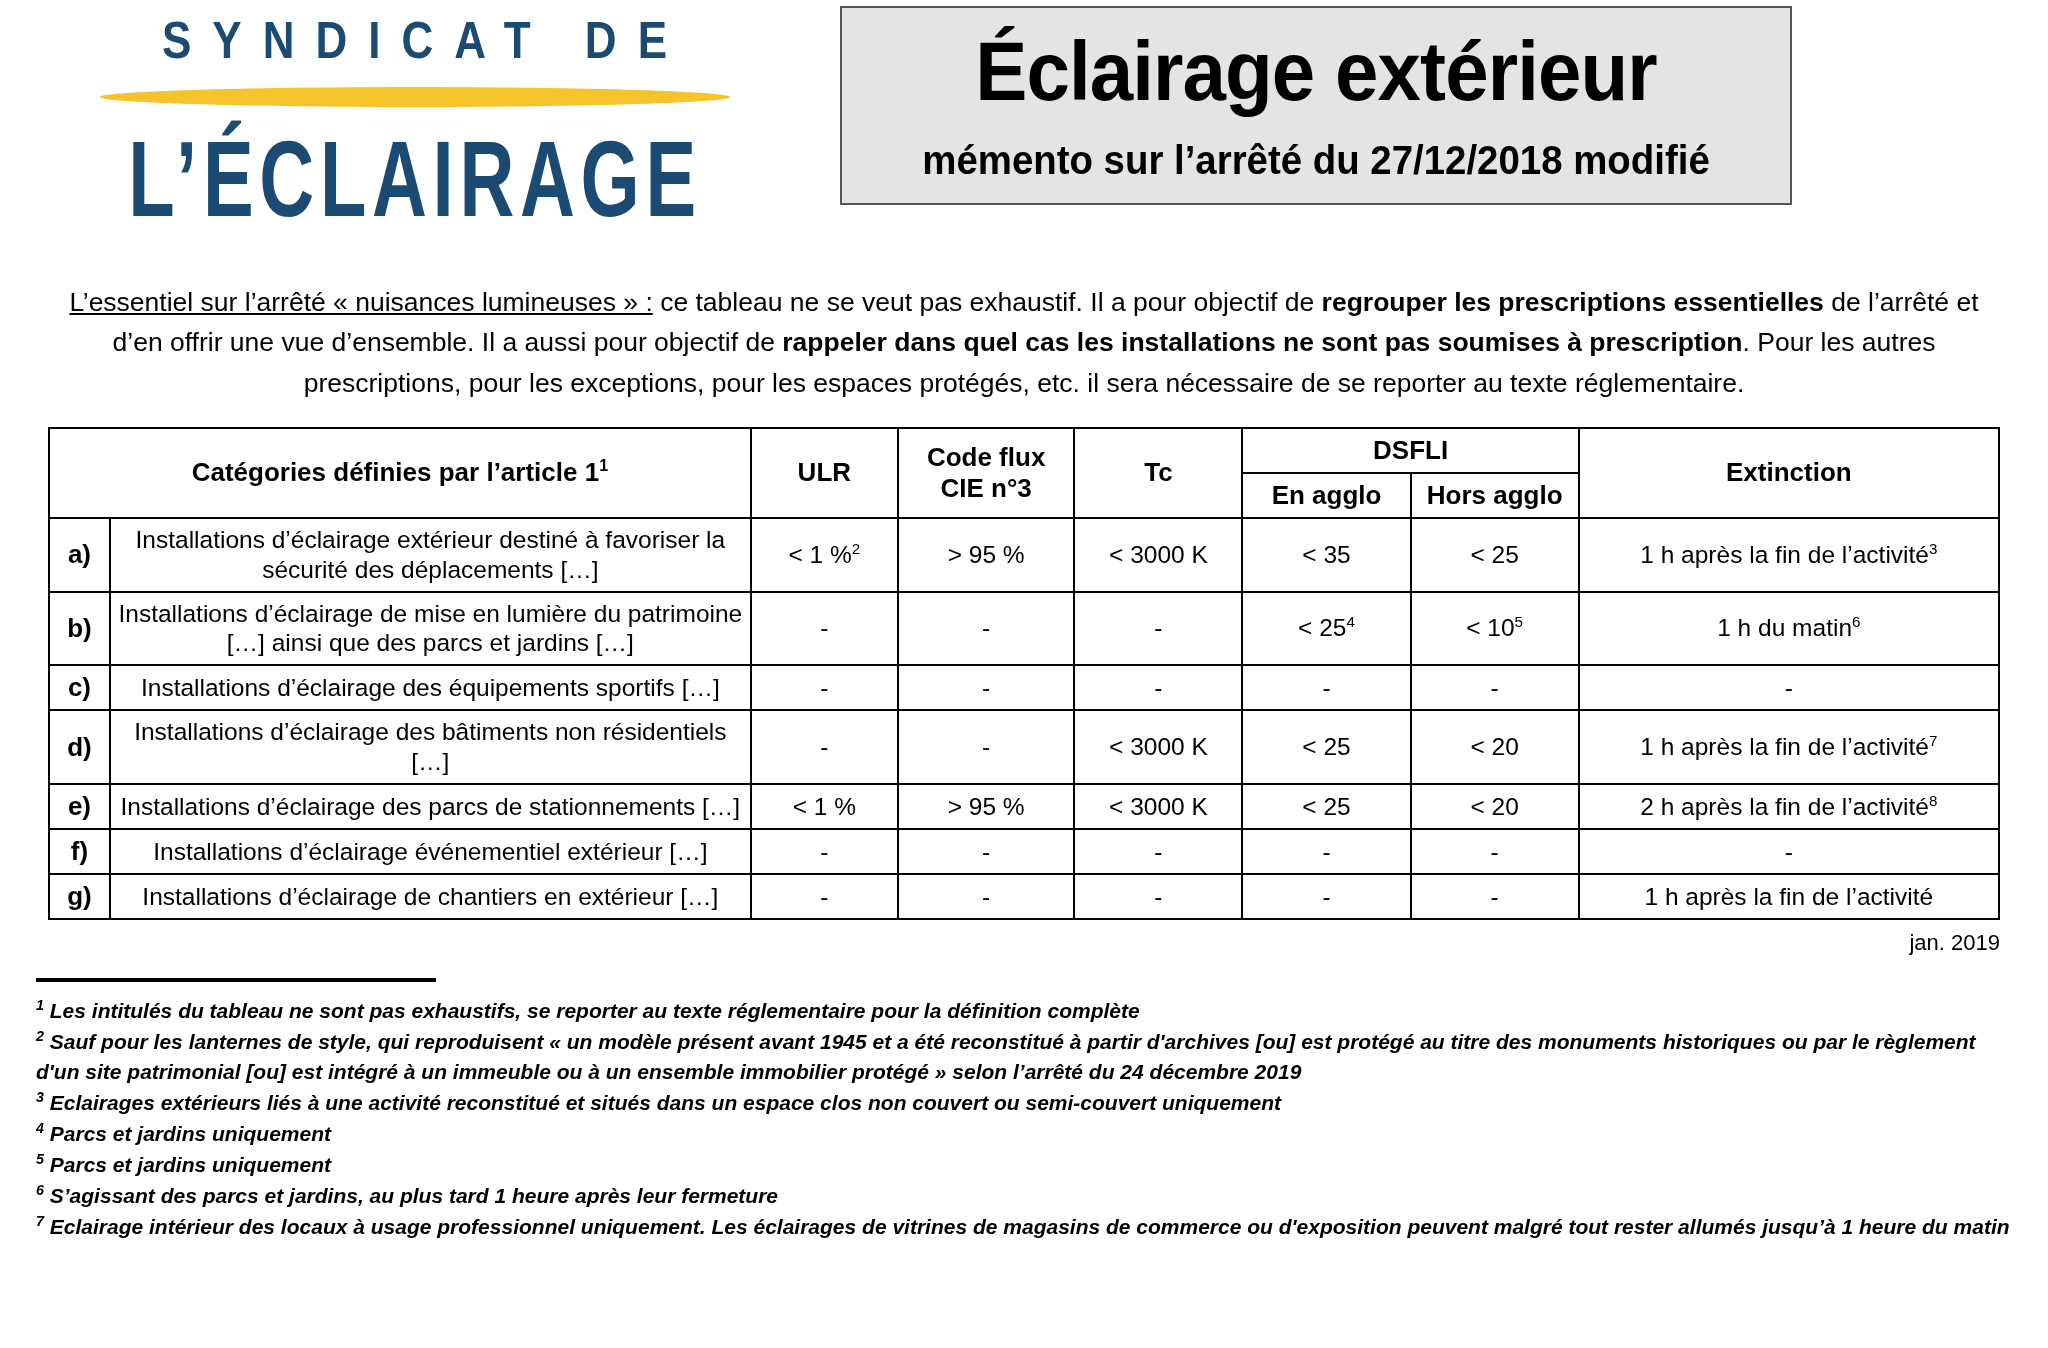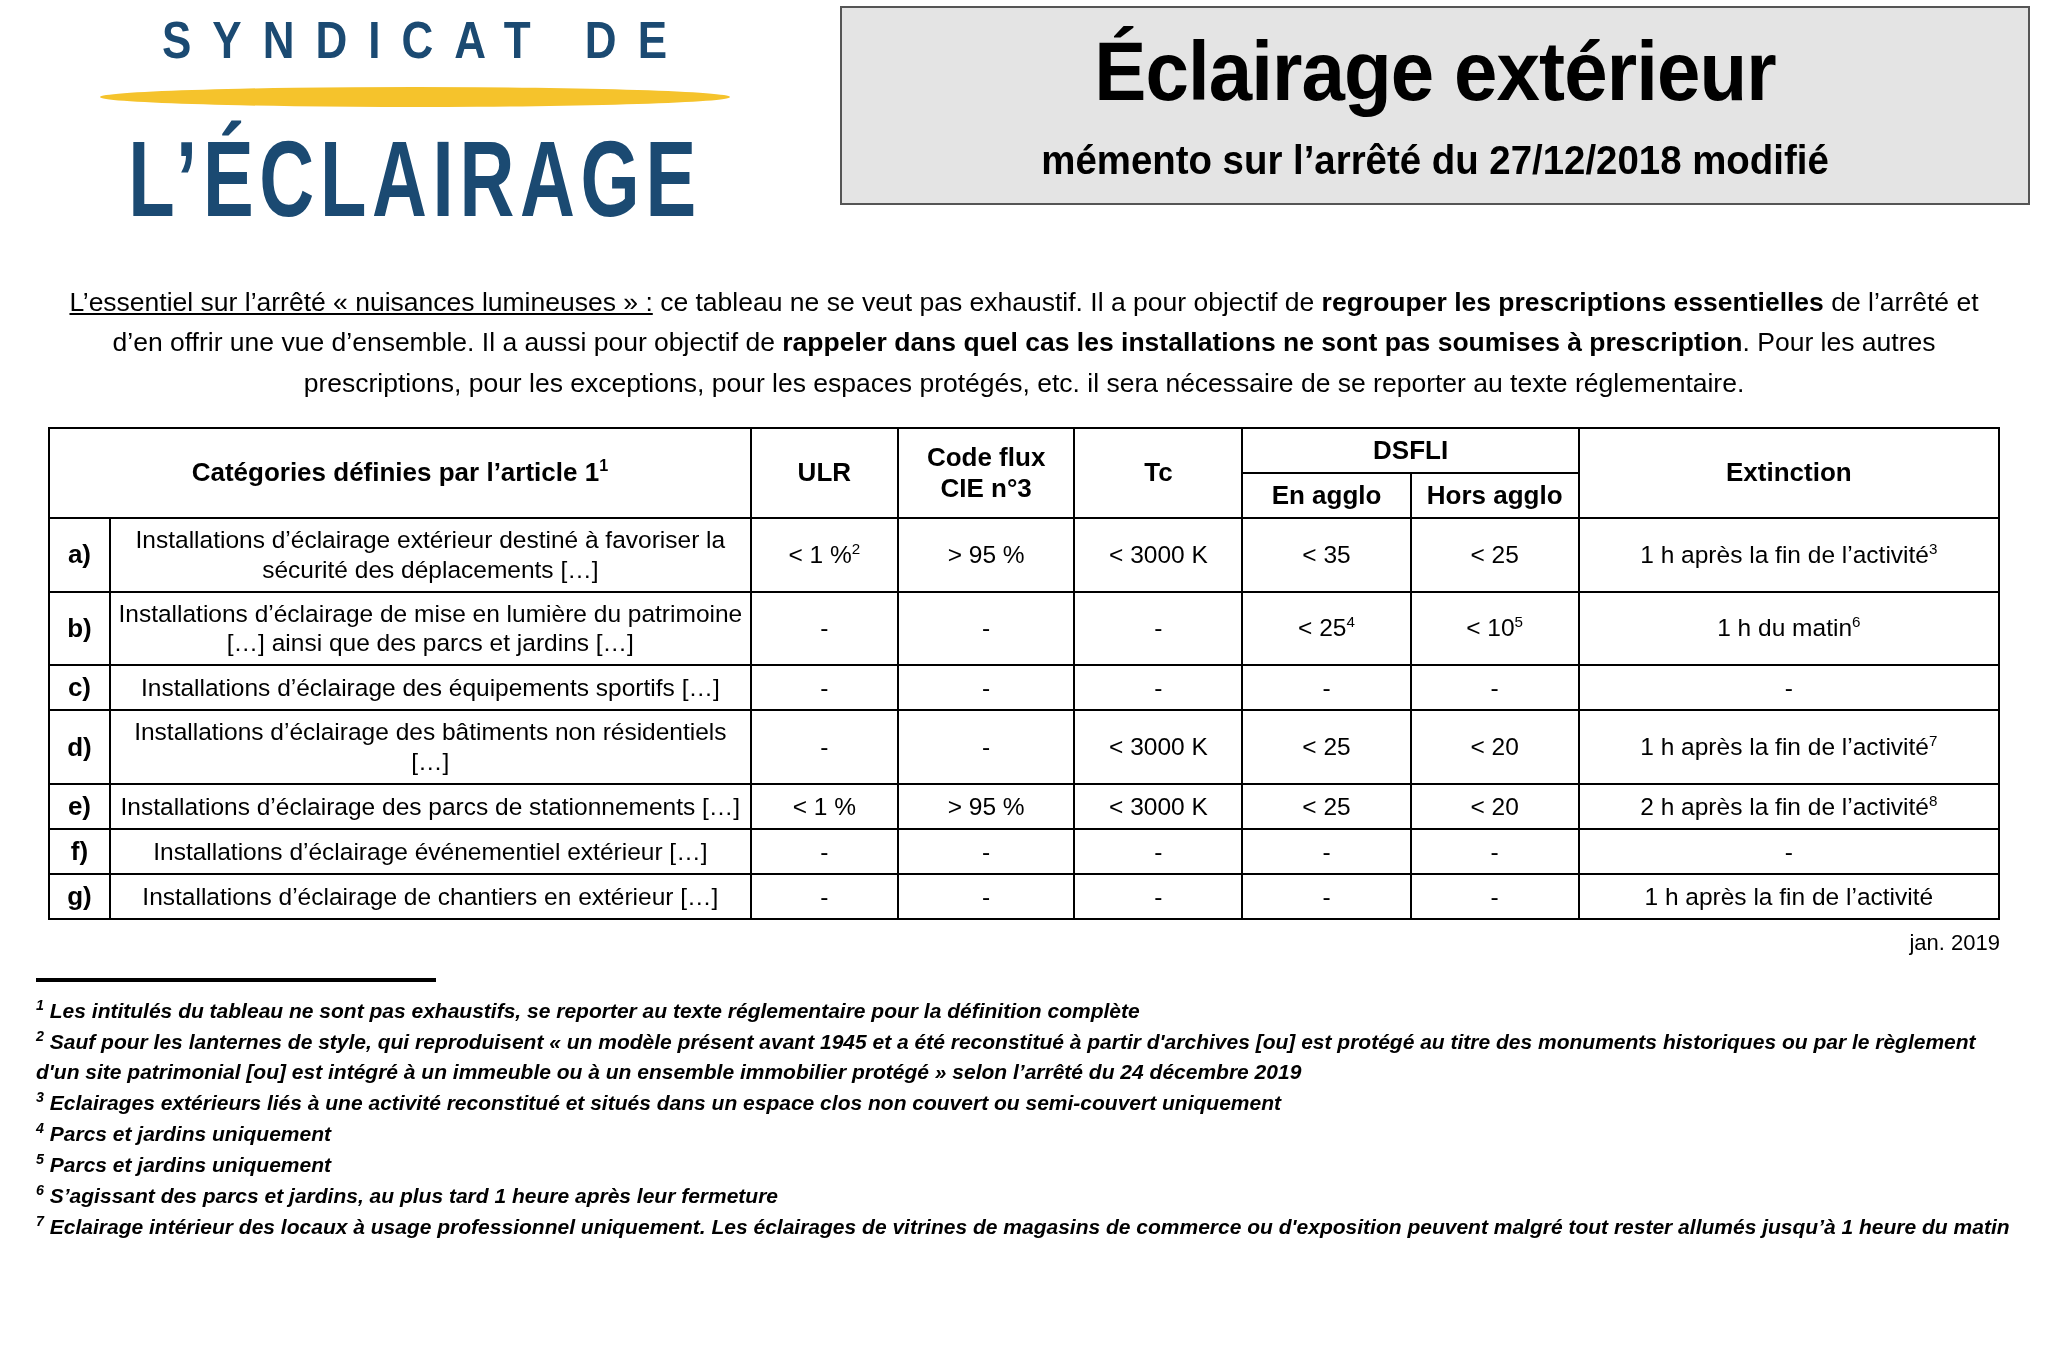--- a/index.html
+++ b/index.html
@@ -62,21 +62,21 @@
     margin-top: 16px;
     transform: scaleY(1.35) scaleX(0.95);
     transform-origin: top center;
     font-family: "Liberation Sans", sans-serif;
   }
 
   .title-box {
     flex: 0 0 auto;
     margin-left: 10px;
     margin-top: 6px;
-    width: 1190px;
+    width: 952px;
     background: #e4e4e4;
     border: 2px solid #555555;
     box-sizing: border-box;
     padding: 16px 18px 20px 18px;
     text-align: center;
   }
   .title-main {
     font-size: 84px;
     font-weight: bold;
     line-height: 1.12;

